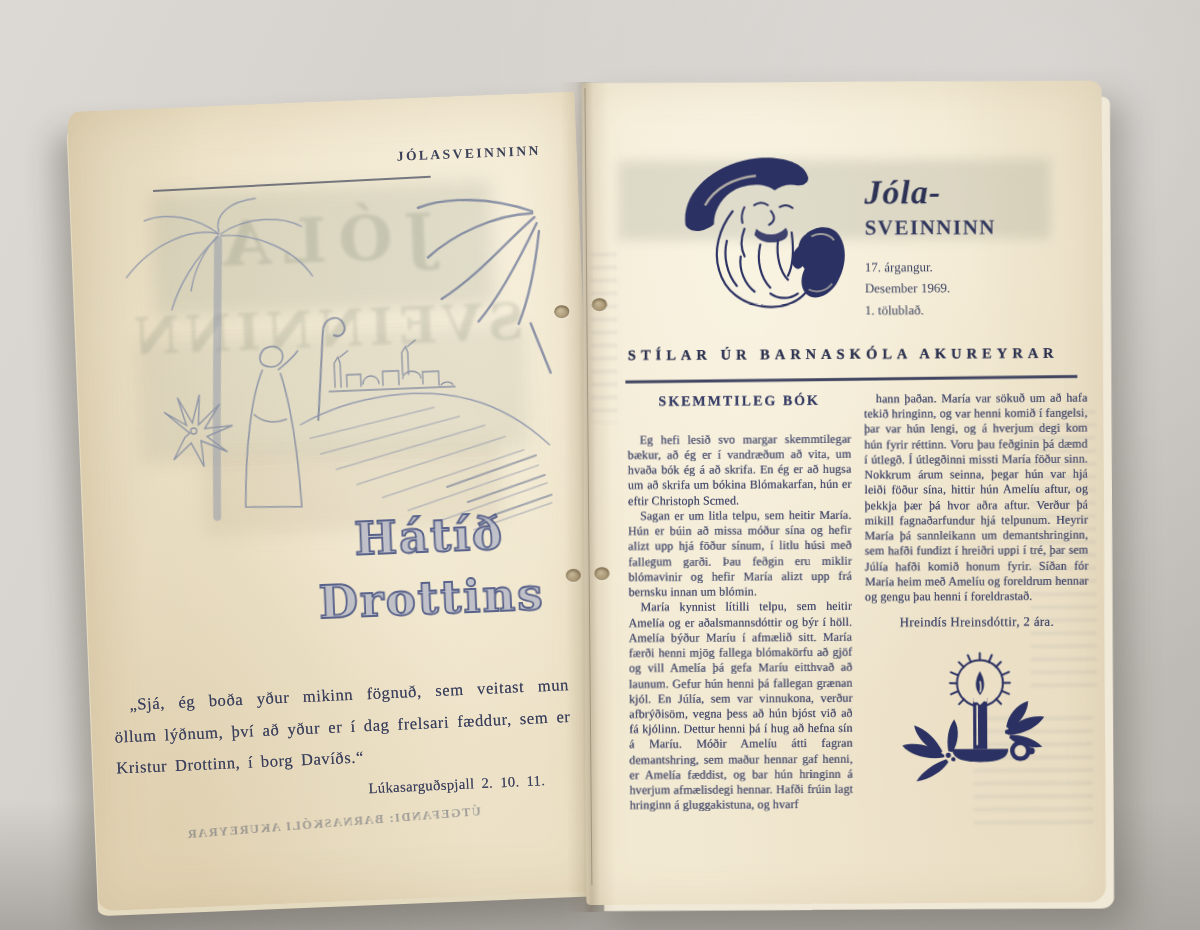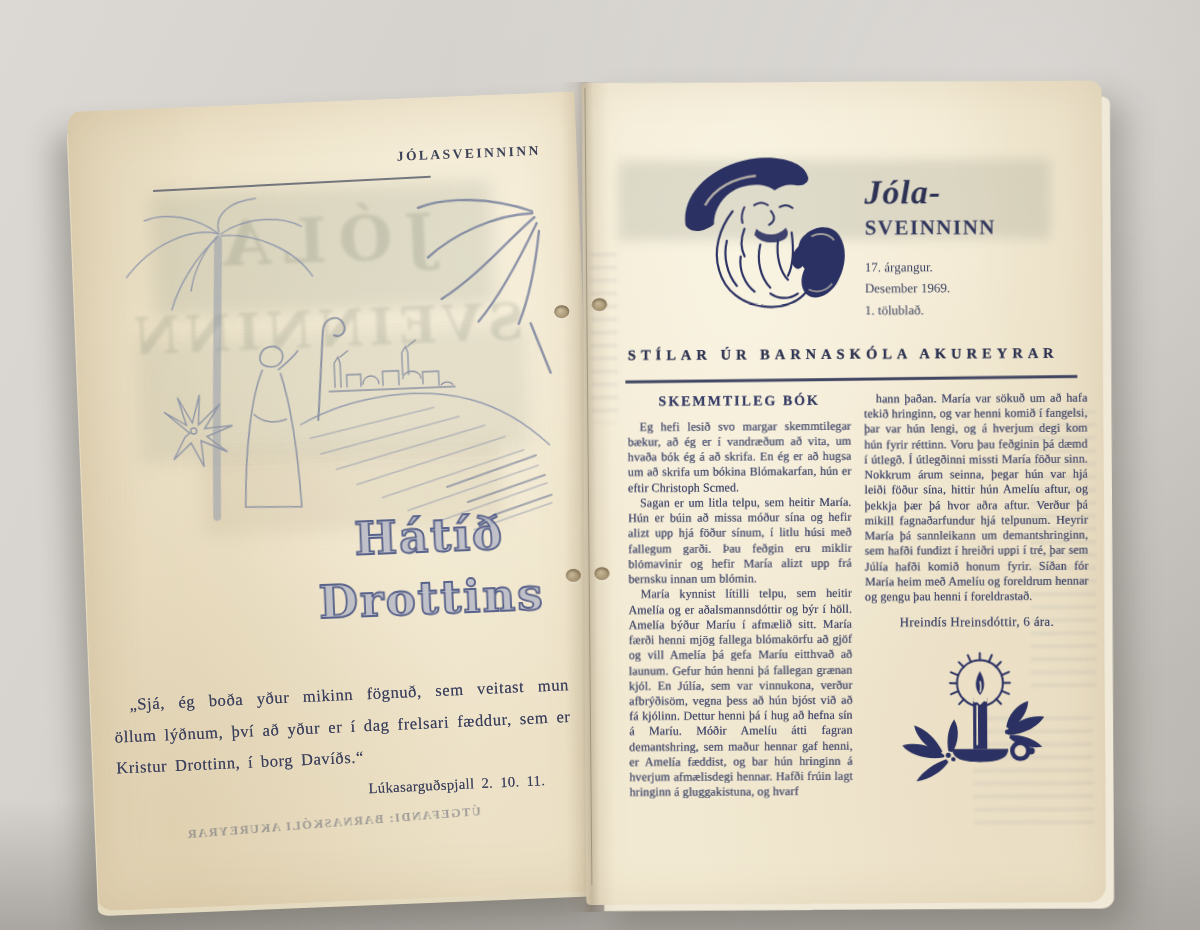--- a/index.html
+++ b/index.html
@@ -116,21 +116,21 @@
     font-size:14.5px; font-weight:bold; letter-spacing:5px; color:#2c3150;
     text-shadow:0 0 0.5px rgba(44,49,80,0.8);
   }
   .rp-sectrule{ position:absolute; left:42px; top:296px; width:452px; height:2.5px;
     background:#2e3354; transform:rotate(-0.4deg); opacity:.9; }
 
   .rp-cols{ position:absolute; left:44px; top:310px; width:460px; display:flex; gap:13px; }
   .col{ width:224px; font-size:12px; line-height:1.27; text-align:justify;
     color:#3b4166; letter-spacing:0.1px; text-shadow:0 0 0.5px rgba(59,65,102,0.65); }
   .col p{ text-indent:12px; }
-  .art-title{ text-align:center; font-size:14px; font-weight:bold; letter-spacing:2px; margin-bottom:9px; color:#333963; }
+  .art-title{ text-align:center; font-size:14px; font-weight:bold; letter-spacing:2px; margin-bottom:22px; color:#333963; }
   .byline{ text-align:center; text-indent:0 !important; font-size:13px; margin-top:10px; letter-spacing:0.3px; }
   .rp-candle{ margin:16px auto 0; display:block; }
 </style>
 </head>
 <body>
 
 <div class="spread">
 
   <div class="page page-left">
     <div class="lp-header">JÓLASVEINNINN</div>
@@ -284,21 +284,21 @@
 
     <div class="rp-cols">
       <div class="col">
         <div class="art-title">SKEMMTILEG BÓK</div>
         <p>Eg hefi lesið svo margar skemmtilegar bækur, að ég er í vandræðum að vita, um hvaða bók ég á að skrifa. En ég er að hugsa um að skrifa um bókina Blómakarfan, hún er eftir Christoph Scmed.</p>
         <p>Sagan er um litla telpu, sem heitir María. Hún er búin að missa móður sína og hefir alizt upp hjá föður sínum, í litlu húsi með fallegum garði. Þau feðgin eru miklir blómavinir og hefir María alizt upp frá bernsku innan um blómin.</p>
         <p>María kynnist lítilli telpu, sem heitir Amelía og er aðalsmannsdóttir og býr í höll. Amelía býður Maríu í afmælið sitt. María færði henni mjög fallega blómakörfu að gjöf og vill Amelía þá gefa Maríu eitthvað að launum. Gefur hún henni þá fallegan grænan kjól. En Júlía, sem var vinnukona, verður afbrýðisöm, vegna þess að hún bjóst við að fá kjólinn. Dettur henni þá í hug að hefna sín á Maríu. Móðir Amelíu átti fagran demantshring, sem maður hennar gaf henni, er Amelía fæddist, og bar hún hringinn á hverjum afmælisdegi hennar. Hafði frúin lagt hringinn á gluggakistuna, og hvarf</p>
       </div>
       <div class="col">
         <p>hann þaðan. María var sökuð um að hafa tekið hringinn, og var henni komið í fangelsi, þar var hún lengi, og á hverjum degi kom hún fyrir réttinn. Voru þau feðginin þá dæmd í útlegð. Í útlegðinni missti María föður sinn. Nokkrum árum seinna, þegar hún var hjá leiði föður sína, hittir hún Amelíu aftur, og þekkja þær þá hvor aðra aftur. Verður þá mikill fagnaðarfundur hjá telpunum. Heyrir María þá sannleikann um demantshringinn, sem hafði fundizt í hreiðri uppi í tré, þar sem Júlía hafði komið honum fyrir. Síðan fór María heim með Amelíu og foreldrum hennar og gengu þau henni í foreldrastað.</p>
-        <p class="byline">Hreindís Hreinsdóttir, 6 ára.</p>
+        <p class="byline">Hreindís Hreinsdóttir, 2 ára.</p>
         <svg class="rp-candle" width="178" height="138" viewBox="0 0 178 138">
           <g>
 
             <circle cx="92" cy="36" r="23" stroke="#2b3162" stroke-width="2" fill="none"></circle>
             <g stroke="#2b3162" stroke-width="2" stroke-linecap="round">
               <path d="M92,6 L92,13"></path>
                 <path d="M92,59 L92,66"></path>
                 <path d="M62,36 L69,36"></path>
                 <path d="M115,36 L122,36"></path>
               <path d="M71,15 L76,20"></path>

